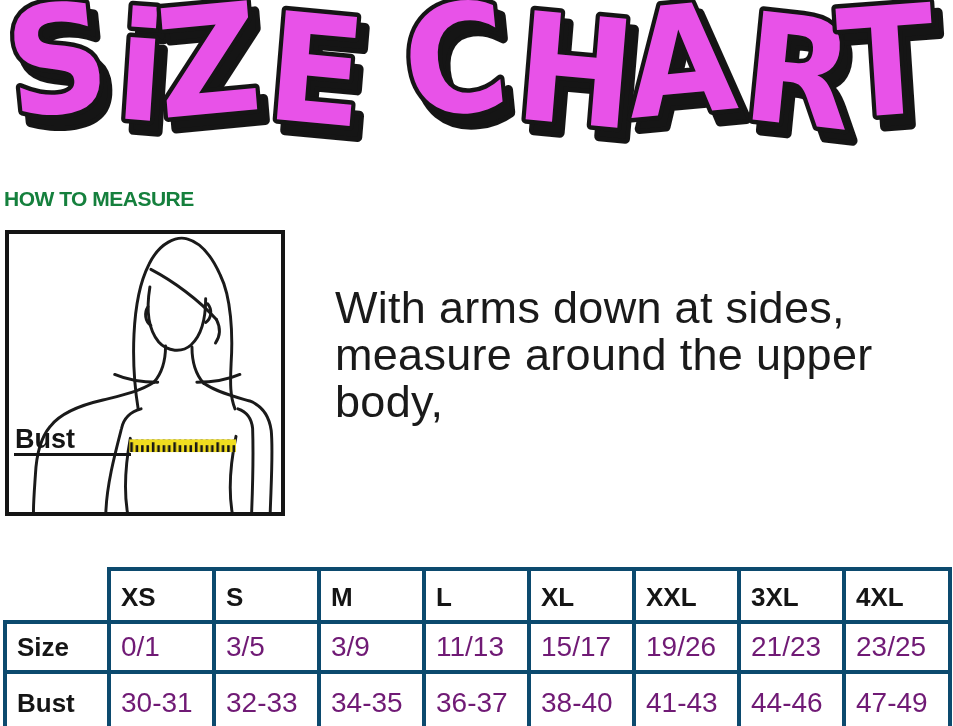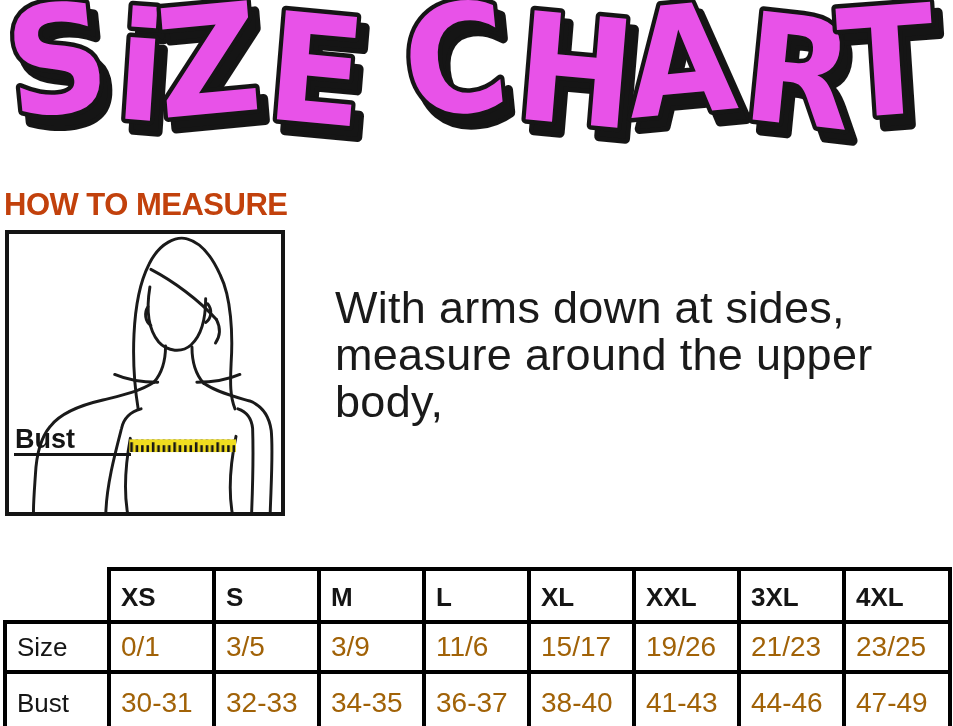--- a/index.html
+++ b/index.html
@@ -12,21 +12,21 @@
   .title-text{
     font-family:"DejaVu Sans",sans-serif;
     font-weight:700;font-size:150px;
     paint-order:stroke;stroke-linejoin:round;
   }
   .title-shadow{fill:#151515;stroke:#151515;stroke-width:10px;}
   .title-main{fill:#E852E8;stroke:#151515;stroke-width:9px;}
   
   .how-heading{
     position:absolute;left:4px;top:187px;
-    font-size:31px;font-weight:700;letter-spacing:-0.5px;color:#c2410c;
+    font-size:21px;font-weight:700;letter-spacing:-0.5px;color:#15803d;
   }
   
   .figure-box{
     position:absolute;left:5px;top:230px;width:280px;height:286px;
     border:4px solid #151515;box-sizing:border-box;background:#fff;
   }
   .figure-svg{position:absolute;left:0;top:0;width:100%;height:100%;display:block;}
   .outline{fill:none;stroke:#1a1a1a;stroke-width:3;stroke-linecap:round;}
   .bust-label{
     position:absolute;left:6px;top:192px;
@@ -38,27 +38,27 @@
   
   .chest-block{position:absolute;left:335px;top:284px;width:615px;}
   .chest-heading{font-size:50px;font-weight:400;color:#1a1a1a;line-height:1.0;margin:0 0 8px 0;}
   .chest-line{font-size:45px;font-weight:400;color:#1a1a1a;line-height:47px;letter-spacing:0.3px;}
   
   .size-table{
     position:absolute;left:3px;top:567px;
     border-collapse:collapse;table-layout:fixed;width:946px;
   }
   .size-table td,.size-table th{
-    border:4px solid #000000;vertical-align:bottom;text-align:left;
+    border:4px solid #0c4a6e;vertical-align:bottom;text-align:left;
     padding:0 0 7px 10px;background:#fff;overflow:hidden;white-space:nowrap;
   }
   .size-table .corner{border:none;background:transparent;}
   .size-table th{font-size:26px;font-weight:700;color:#151515;}
-  .size-table .row-label{font-size:26px;font-weight:400;color:#151515;}
-  .size-table .val{font-size:28px;font-weight:400;color:#a16207;}
+  .size-table .row-label{font-size:26px;font-weight:700;color:#151515;}
+  .size-table .val{font-size:28px;font-weight:400;color:#701a75;}
   .hdr-row{height:53px;}
   .size-row{height:50px;}
   .bust-row{height:56px;}
 </style>
 </head>
 <body>
 
 <div class="canvas">
 
   <svg class="title-svg" width="953" height="152" viewBox="0 0 953 152">
@@ -142,21 +142,21 @@
       <th>XL</th>
       <th>XXL</th>
       <th>3XL</th>
       <th>4XL</th>
     </tr>
     <tr class="size-row">
       <td class="row-label">Size</td>
       <td class="val">0/1</td>
       <td class="val">3/5</td>
       <td class="val">3/9</td>
-      <td class="val">11/6</td>
+      <td class="val">11/13</td>
       <td class="val">15/17</td>
       <td class="val">19/26</td>
       <td class="val">21/23</td>
       <td class="val">23/25</td>
     </tr>
     <tr class="bust-row">
       <td class="row-label">Bust</td>
       <td class="val">30-31</td>
       <td class="val">32-33</td>
       <td class="val">34-35</td>

